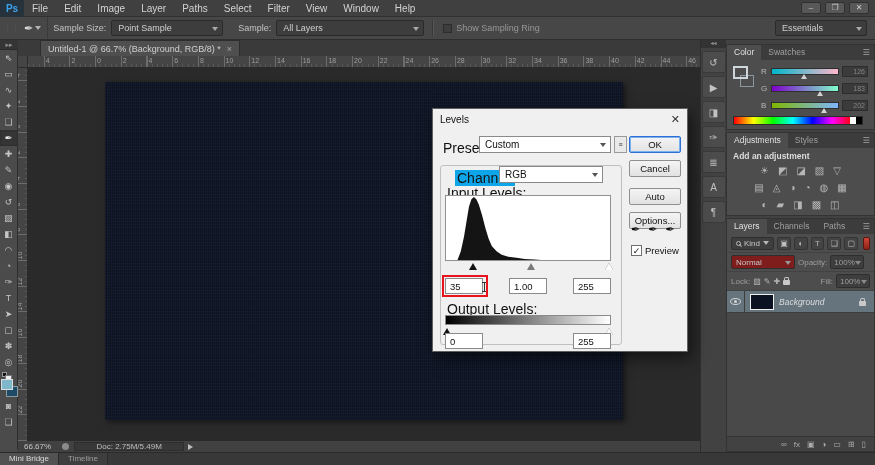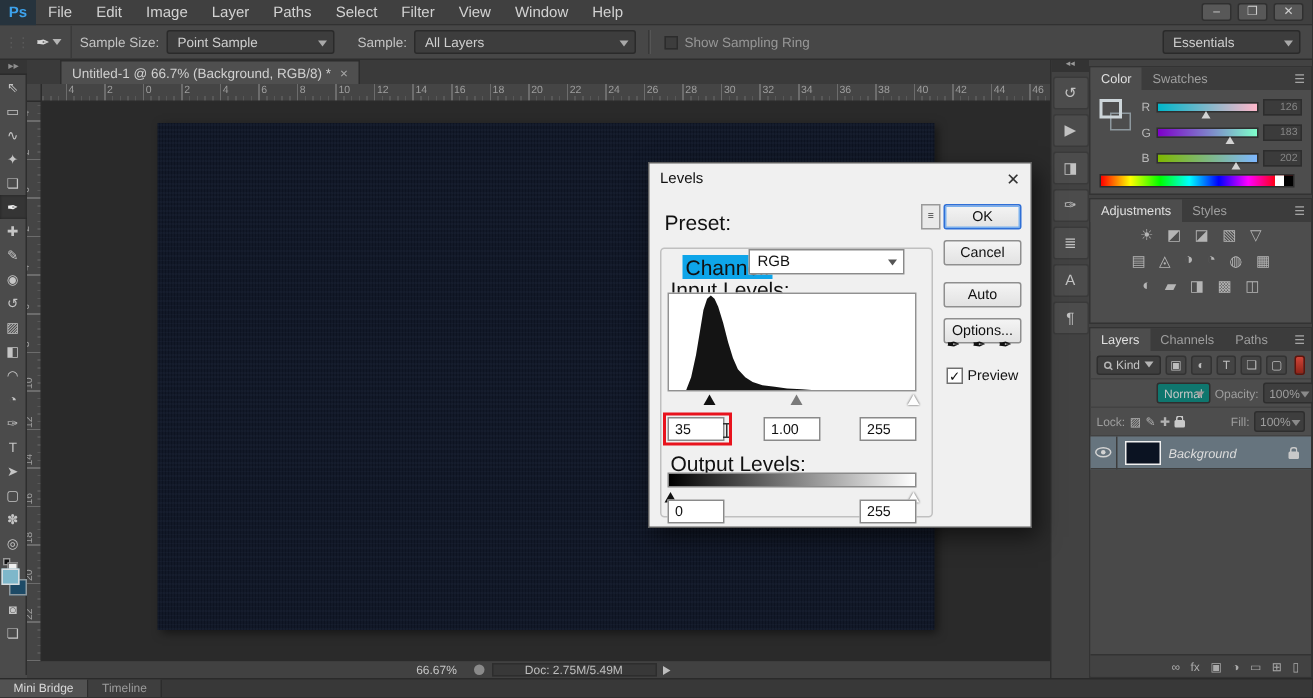--- a/index.html
+++ b/index.html
@@ -72,21 +72,21 @@
   .tool-cell { width:18px; height:16px; display:flex; align-items:center; justify-content:center;
     font-size:9px; color:#c5c5c5; }
   .tool-cell.selected { background:#353535; color:#f0f0f0; box-shadow:inset 0 0 2px #222; }
   .swatch-block { position:relative; width:18px; height:26px; margin-top:2px; }
   .swatch-mini { position:absolute; left:2px; top:0; width:5px; height:5px; background:#111; border:1px solid #999; }
   .swatch-mini::after { content:""; position:absolute; left:2px; top:2px; width:5px; height:5px; background:#eee; border:1px solid #777; }
   .swatch-fg { position:absolute; left:1px; top:7px; width:12px; height:11px; border:1px solid #d7dde0; z-index:2; }
   .swatch-bg { position:absolute; left:6px; top:14px; width:12px; height:11px; border:1px solid #8d989e; }
   
   .statusbar { position:absolute; left:18px; top:441px; width:682px; height:11px; background:#414141;
-    display:flex; align-items:center; font-size:8px; color:#c6c6c6;justify-content:center; }
+    display:flex; align-items:center; font-size:8px; color:#c6c6c6; }
   .status-zoom { padding:0 6px; }
   .status-circle { width:7px; height:7px; border-radius:50%; background:#8a8a8a; margin:0 5px; }
   .doc-info-box { background:#383838; border:1px solid #2d2d2d; height:9px; width:110px;
     display:flex; align-items:center; justify-content:center; color:#bdbdbd; }
   .status-play { width:0; height:0; border-top:3px solid transparent; border-bottom:3px solid transparent;
     border-left:5px solid #bdbdbd; margin-left:4px; }
   .bottom-strip { position:absolute; left:0; top:452px; width:875px; height:13px; background:#383838;
     border-top:1px solid #2a2a2a; display:flex; }
   .bottom-tab { padding:0 9px; font-size:8px; line-height:12px; color:#9c9c9c; background:#3e3e3e;
     border-right:1px solid #2c2c2c; }
@@ -129,22 +129,22 @@
   .lp-row { display:flex; align-items:center; gap:3px; padding:0 4px; height:19px; border-bottom:1px solid #424242; }
   .kind-pill { display:flex; align-items:center; gap:3px; background:#3e3e3e; border:1px solid #2e2e2e;
     border-radius:2px; height:13px; padding:0 4px; font-size:8px; color:#c5c5c5; }
   .mag { width:5px; height:5px; border:1px solid #b5b5b5; border-radius:50%; position:relative; }
   .mag::after { content:""; position:absolute; width:3px; height:1px; background:#b5b5b5;
     transform:rotate(45deg); bottom:-1px; right:-2px; }
   .filter-icon { width:14px; height:13px; background:#444; border:1px solid #333; border-radius:2px;
     font-size:8px; color:#bdbdbd; display:flex; align-items:center; justify-content:center; }
   .red-toggle { width:7px; height:13px; border-radius:2px; margin-left:2px;
     background:linear-gradient(#d04437,#8e2418); border:1px solid #5d140c; }
-  .blend-select { width:64px; height:14px; background:#0f766e; border:1px solid #2e2e2e; border-radius:2px;
-    font-size:8px; color:#c5c5c5; line-height:13px; padding:0 4px; position:relative;margin-left:40px; }
+  .blend-select { width:64px; height:14px; background:#7f1d1d; border:1px solid #2e2e2e; border-radius:2px;
+    font-size:8px; color:#c5c5c5; line-height:13px; padding:0 4px; position:relative; }
   .blend-select::after { content:""; position:absolute; right:3px; top:5px; border-left:3px solid transparent;
     border-right:3px solid transparent; border-top:4px solid #9a9a9a; }
   .tiny-label { font-size:8px; color:#9e9e9e; white-space:nowrap; }
   .tiny-select { width:34px; height:14px; background:#3e3e3e; border:1px solid #2e2e2e; border-radius:2px;
     font-size:8px; color:#9e9e9e; line-height:13px; padding:0 8px 0 3px; position:relative; }
   .tiny-select::after { content:""; position:absolute; right:2px; top:5px; border-left:3px solid transparent;
     border-right:3px solid transparent; border-top:4px solid #8a8a8a; }
   .lock-icon-glyph { font-size:8px; color:#b3b3b3; }
   .css-lock { width:7px; height:5px; background:#c9c9c9; position:relative; border-radius:1px; margin-top:3px; }
   .css-lock::before { content:""; position:absolute; top:-3px; left:1px; width:3px; height:3px;
@@ -400,20 +400,21 @@
           </div>
         </div>
     </div>
 
     <div class="panel" id="adjustments-panel">
       <div class="panel-tabs" id="adj-tabs">
           <div class="panel-tab active">Adjustments</div>
           <div class="panel-tab">Styles</div>
           <div class="panel-menu">☰</div>
         </div>
+      <div class="adj-heading">Add an adjustment</div>
       <div id="adj-rows">
           <div class="adj-row">
             <span class="adj-icon">☀</span>
             <span class="adj-icon">◩</span>
             <span class="adj-icon">◪</span>
             <span class="adj-icon">▧</span>
             <span class="adj-icon">▽</span>
           </div>
           <div class="adj-row">
             <span class="adj-icon">▤</span>
@@ -495,20 +496,23 @@
     </div>
   </div>
 
   <div class="dialog">
     <div class="dlg-title">
       <span>Levels</span>
       <span class="dlg-close">✕</span>
     </div>
 
     <span class="dlg-label" style="left:10px; top:31px;">Preset:</span>
+    <div class="dlg-select" style="left:46px; top:27px; width:132px;">
+      <span>Custom</span>
+    </div>
     <div class="preset-menu-btn">≡</div>
 
     <div class="dlg-btn default" style="top:27px;">OK</div>
     <div class="dlg-btn" style="top:51px;">Cancel</div>
     <div class="dlg-btn" style="top:79px;">Auto</div>
     <div class="dlg-btn" style="top:103px;">Options...</div>
 
     <div class="dropper-row" id="dropper-row">
         <span class="dropper">✒</span>
         <span class="dropper">✒</span>

